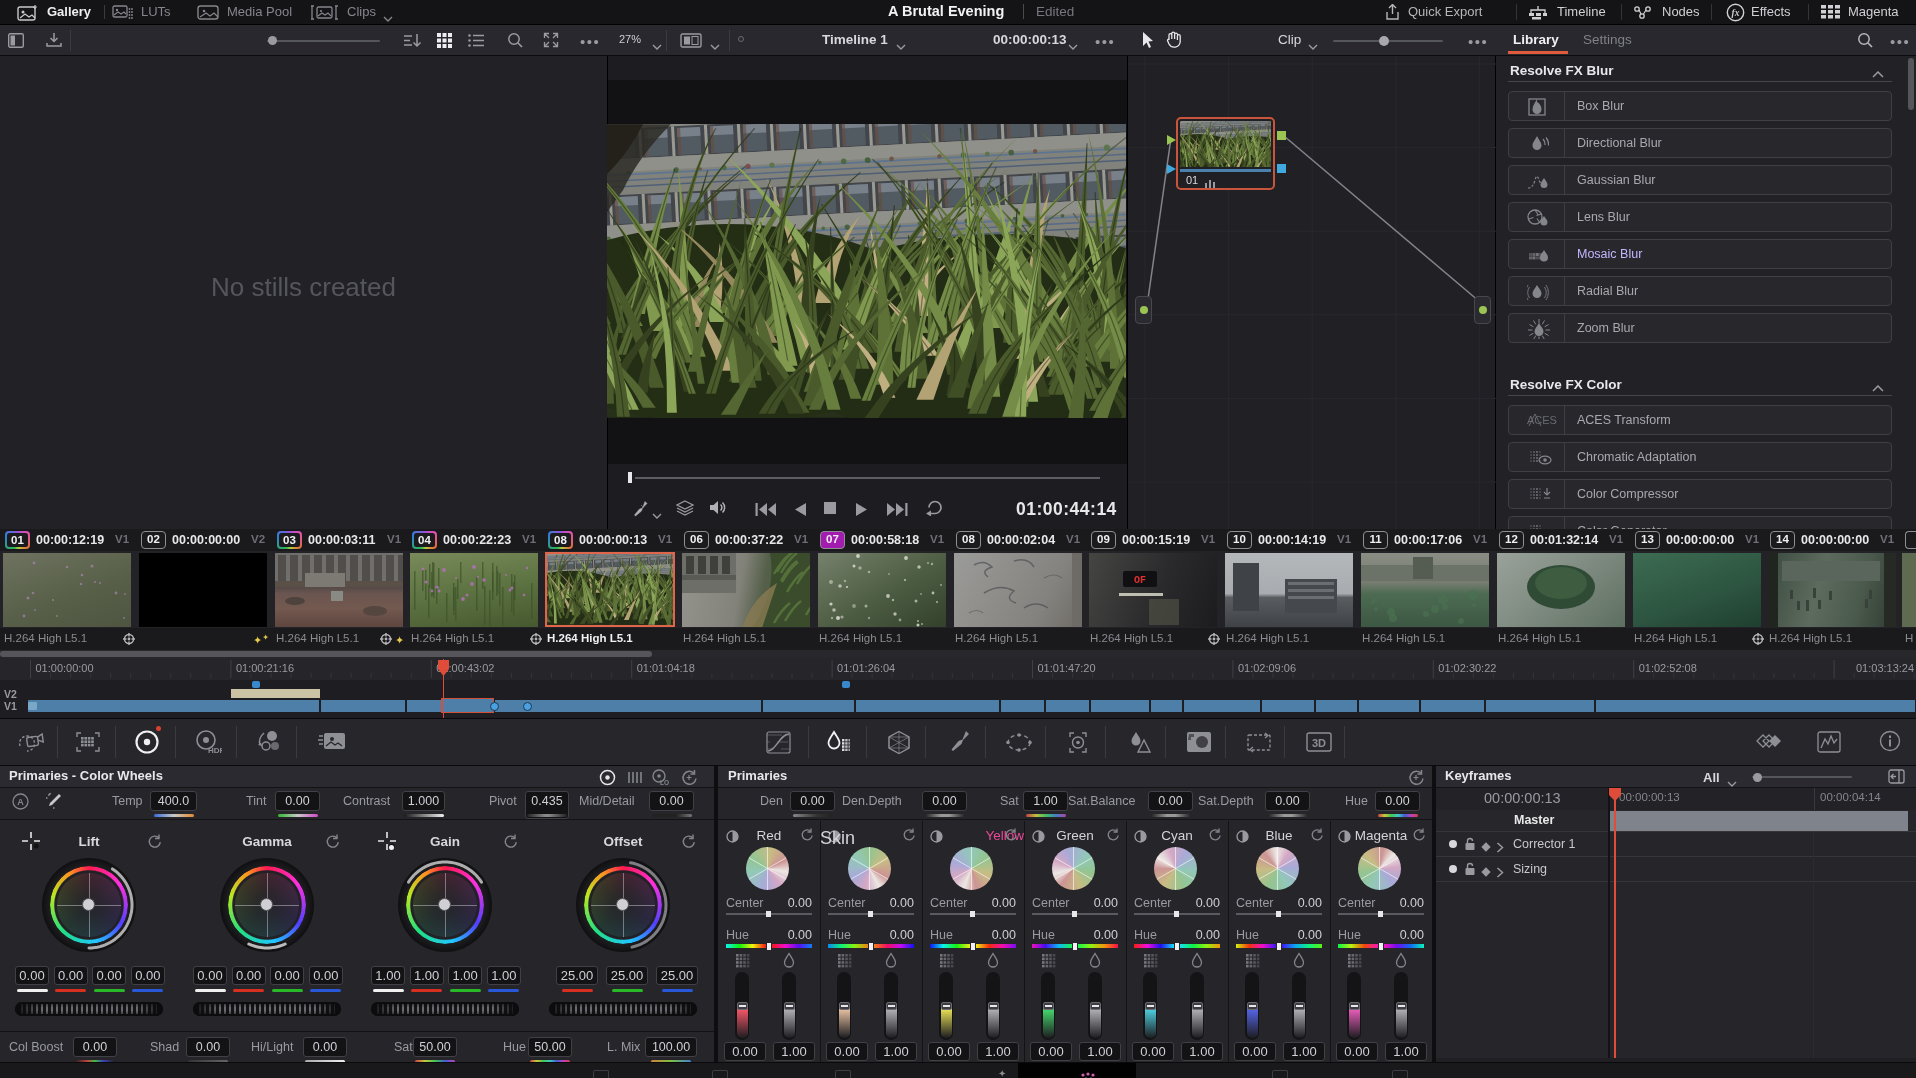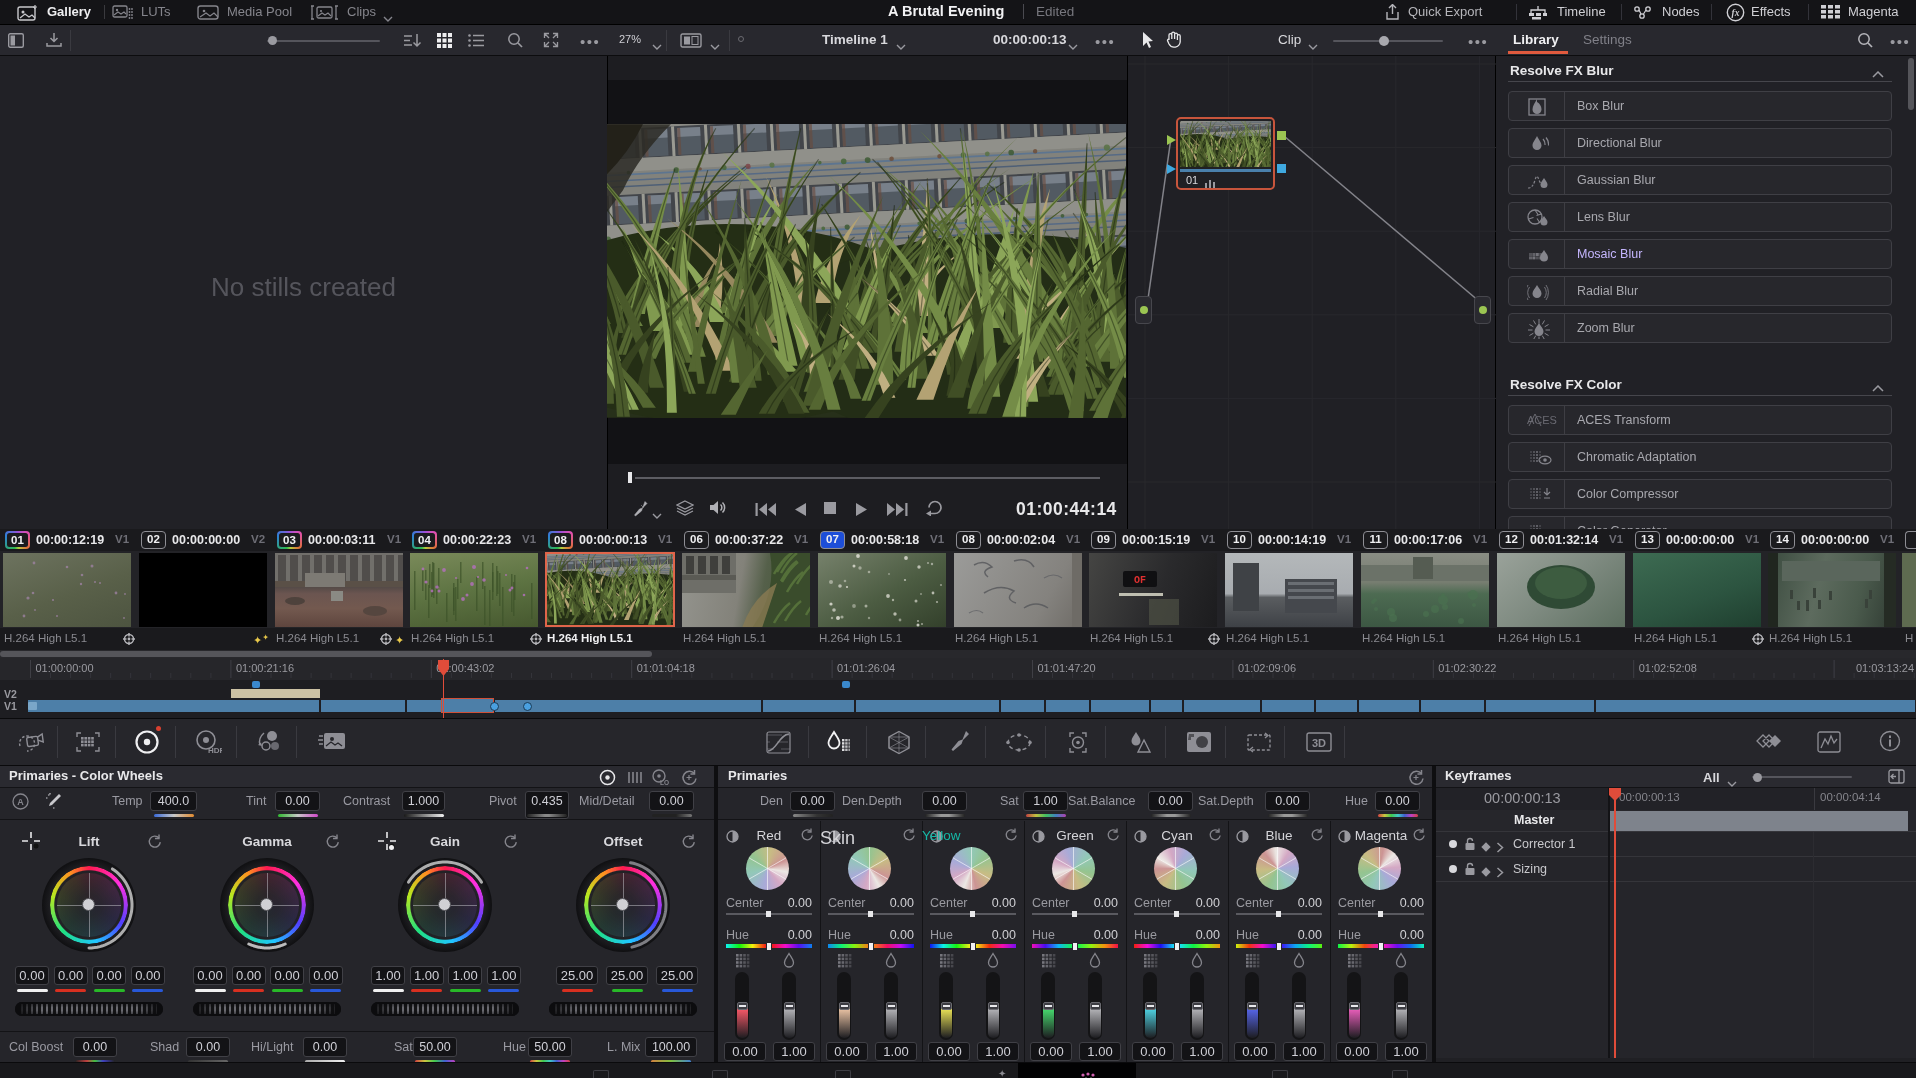--- a/index.html
+++ b/index.html
@@ -1180,21 +1180,21 @@
       <path d="M99,28 q8,-14 16,-20" stroke="#55703a" stroke-width="2.5" fill="none"></path>
       <path d="M95,19 q8,-14 16,-20" stroke="#55703a" stroke-width="2.5" fill="none"></path>
       <path d="M124,62 q8,-14 16,-20" stroke="#55703a" stroke-width="2.5" fill="none"></path>
       <path d="M115,31 q8,-14 16,-20" stroke="#55703a" stroke-width="2.5" fill="none"></path>
       <path d="M92,21 q8,-14 16,-20" stroke="#55703a" stroke-width="2.5" fill="none"></path>
       <path d="M92,70 q8,-14 16,-20" stroke="#55703a" stroke-width="2.5" fill="none"></path>
       <path d="M100,29 q8,-14 16,-20" stroke="#55703a" stroke-width="2.5" fill="none"></path>
       <path d="M60,75 Q70,45 95,30 L80,75 Z" fill="#8a7a52" opacity="0.8"></path>
     </svg></div>
 <div class="ab" style="left:683px;top:632px;color:#8a8a90;font-size:11.5px;font-weight:normal">H.264 High L5.1</div>
-<div class="ab" style="left:820px;top:531px;width:25px;height:18px;border-radius:4px;background:#1d4ed8;border:1.5px solid #8e8e94;color:#f0f0f2;font-size:11.5px;font-weight:bold;text-align:center;line-height:15px">07</div>
+<div class="ab" style="left:820px;top:531px;width:25px;height:18px;border-radius:4px;background:#a21caf;border:1.5px solid #8e8e94;color:#f0f0f2;font-size:11.5px;font-weight:bold;text-align:center;line-height:15px">07</div>
 <div class="ab" style="left:851px;top:533px;color:#e8e8ea;font-size:12.5px;font-weight:bold">00:00:58:18</div>
 <div class="ab" style="left:930px;top:533px;color:#6e6e76;font-size:11.5px;font-weight:bold">V1</div>
 <div class="ab" style="left:818px;top:553px;width:128px;height:74px;background:linear-gradient(150deg,#76816b,#4c5c42 55%,#33402b);overflow:hidden"><svg width="128" height="75">
       <circle cx="16" cy="57" r="1.8" fill="#dcdcd2" opacity="0.72"></circle>
       <circle cx="104" cy="71" r="1.0" fill="#dcdcd2" opacity="0.61"></circle>
       <circle cx="24" cy="64" r="1.6" fill="#dcdcd2" opacity="0.58"></circle>
       <circle cx="71" cy="21" r="1.0" fill="#dcdcd2" opacity="0.46"></circle>
       <circle cx="100" cy="68" r="1.1" fill="#dcdcd2" opacity="0.63"></circle>
       <circle cx="103" cy="41" r="1.0" fill="#dcdcd2" opacity="0.49"></circle>
       <circle cx="101" cy="14" r="1.7" fill="#dcdcd2" opacity="0.77"></circle>
@@ -1944,21 +1944,21 @@
 <div class="ab" style="left:885.5px;top:1008px;width:11px;height:30px;border-radius:0 0 5px 5px;background:linear-gradient(#b8b8bc,rgba(30,30,34,0.9))"></div>
 <div class="ab" style="left:885.5px;top:1002px;width:11px;height:8px;border-radius:2px;background:#3c3c42;border:1px solid #6a6a70"></div>
 <div class="ab" style="left:887.5px;top:1005px;width:7px;height:1.6px;background:#e8e8ec"></div>
 <div class="vbox" style="left:826px;top:1042px;width:42px;height:19px;line-height:18px;font-size:13px">0.00</div>
 <div class="vbox" style="left:875px;top:1042px;width:42px;height:19px;line-height:18px;font-size:13px">1.00</div>
 <div class="ab" style="left:922px;top:821px;width:1px;height:241px;background:#131316"></div>
 <div class="ab" style="left:930px;top:829px"><svg width="13" height="13" viewBox="0 0 13 13" style="">
       <circle cx="6.5" cy="6.5" r="5.5" fill="none" stroke="#9a9aa0" stroke-width="1.3"></circle>
       <path d="M6.5,1 a5.5,5.5 0 0 1 0,11 Z" fill="#9a9aa0"></path>
     </svg></div>
-<div class="ab" style="left:922px;top:828px;width:102px;text-align:left;color:#14b8a6;font-size:13.5px">Yellow</div>
+<div class="ab" style="left:922px;top:828px;width:102px;text-align:right;color:#ec4899;font-size:13.5px">Yellow</div>
 <div class="ab" style="left:1004px;top:828px"><svg width="14" height="14" viewBox="0 0 14 14" style="">
       <path d="M11,3.5 a5,5 0 1 0 1.2,4" fill="none" stroke="#85858c" stroke-width="1.3"></path>
       <path d="M11,0.5 v3.5 h-3.5" fill="none" stroke="#85858c" stroke-width="1.3"></path>
     </svg></div>
 <div class="ab" style="left:950px;top:847px;width:43px;height:43px;border-radius:50%;background:conic-gradient(from 242deg,#d4a8c4,#a8aad8 50deg,#92c8b8 115deg,#94c490 170deg,#c8bc84 230deg,#cc9494 285deg,#ece8e4 320deg,#d4a8c4 360deg)"><svg width="43" height="43" viewBox="0 0 43 43" style="">
       <line x1="21.5" y1="21.5" x2="40.1" y2="10.8" stroke="rgba(255,255,255,0.75)" stroke-width="0.8"></line>
       <line x1="21.5" y1="21.5" x2="21.5" y2="0.0" stroke="rgba(255,255,255,0.75)" stroke-width="0.8"></line>
       <line x1="21.5" y1="21.5" x2="2.9" y2="10.8" stroke="rgba(255,255,255,0.75)" stroke-width="0.8"></line>
       <line x1="21.5" y1="21.5" x2="2.9" y2="32.2" stroke="rgba(255,255,255,0.75)" stroke-width="0.8"></line>
       <line x1="21.5" y1="21.5" x2="21.5" y2="43.0" stroke="rgba(255,255,255,0.75)" stroke-width="0.8"></line>

